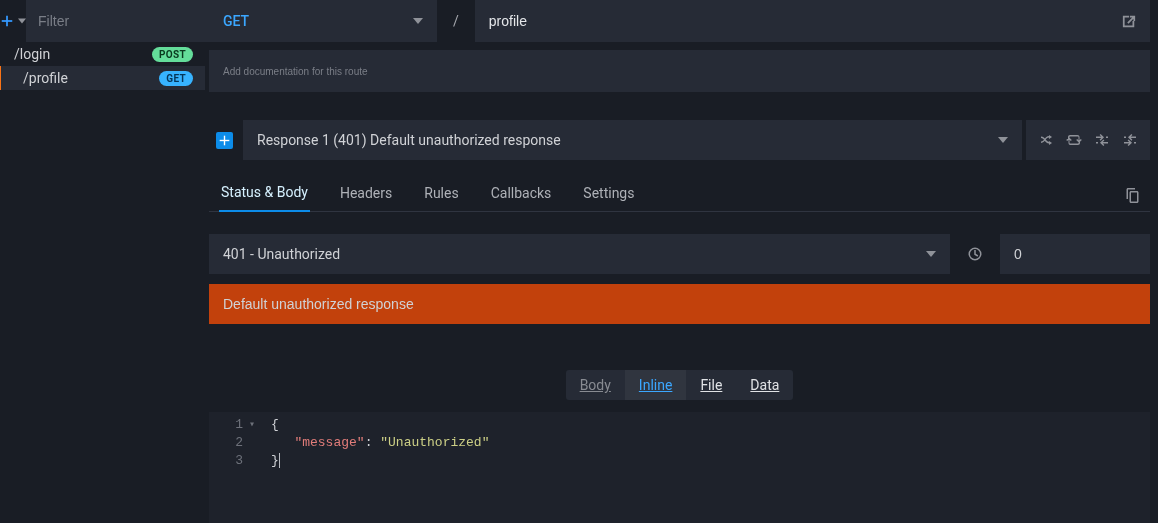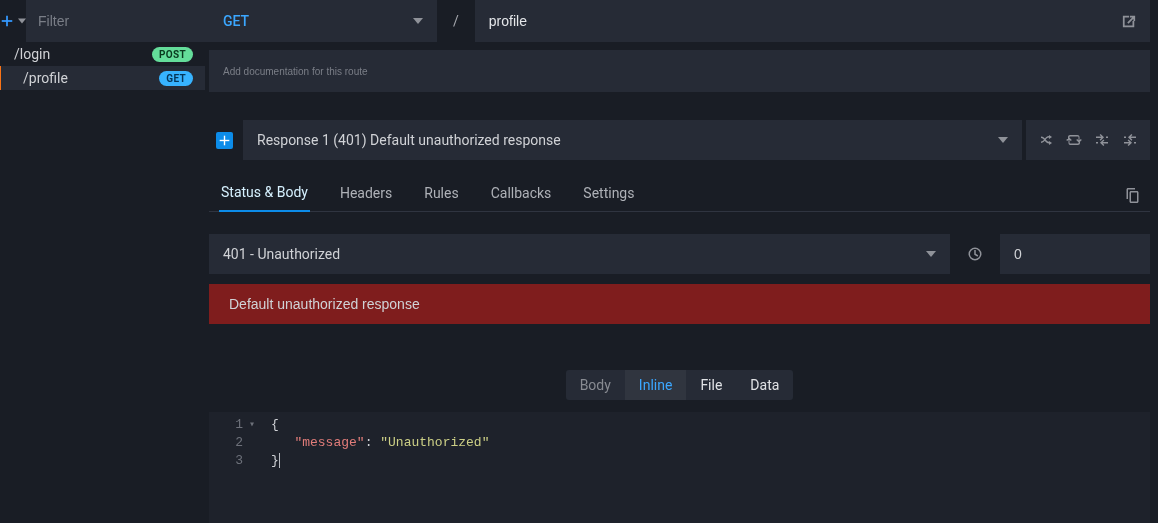--- a/index.html
+++ b/index.html
@@ -192,35 +192,35 @@
   }
   .clock-wrap { width: 30px; display:flex;align-items:center;justify-content:center;}
   .delay-input {
     width: 150px; background:#262b36; border:none; outline:none;
     color:#d0d2d6; padding:0 14px; font-size:14px;
   }
 
   
   .descrow {
     margin: 10px 8px 0 4px; height: 40px;
-    background:#7f1d1d; border:none; outline:none; color:#d0d2d6;
-    padding:0 20px; font-size:14px; width: calc(100% - 12px);
+    background:#c2410c; border:none; outline:none; color:#d0d2d6;
+    padding:0 14px; font-size:14px; width: calc(100% - 12px);
   }
 
   
   .pillrow {
     margin: 46px 8px 12px 4px;
     display:flex; justify-content:center;
   }
   .pill {
     display:flex; background:#262b36; border-radius:3px;
     overflow:hidden;
   }
   .pill .seg {
-    padding: 7px 14px; color:#e0e2e5; cursor:pointer; font-size:14px;
+    padding: 7px 14px; color:#e0e2e5; cursor:pointer; font-size:14px;text-decoration:underline;
   }
   .pill .seg.label { color:#888b92; cursor:default; }
   .pill .seg.active { background:#30353f; color:#3ba7ff; }
 
   
   .editor {
     margin: 0 8px 0 4px;
     flex:1; background:#1e222b; display:flex;
     font-family: Consolas, "Courier New", monospace;
     font-size: 13px; line-height: 18px;

